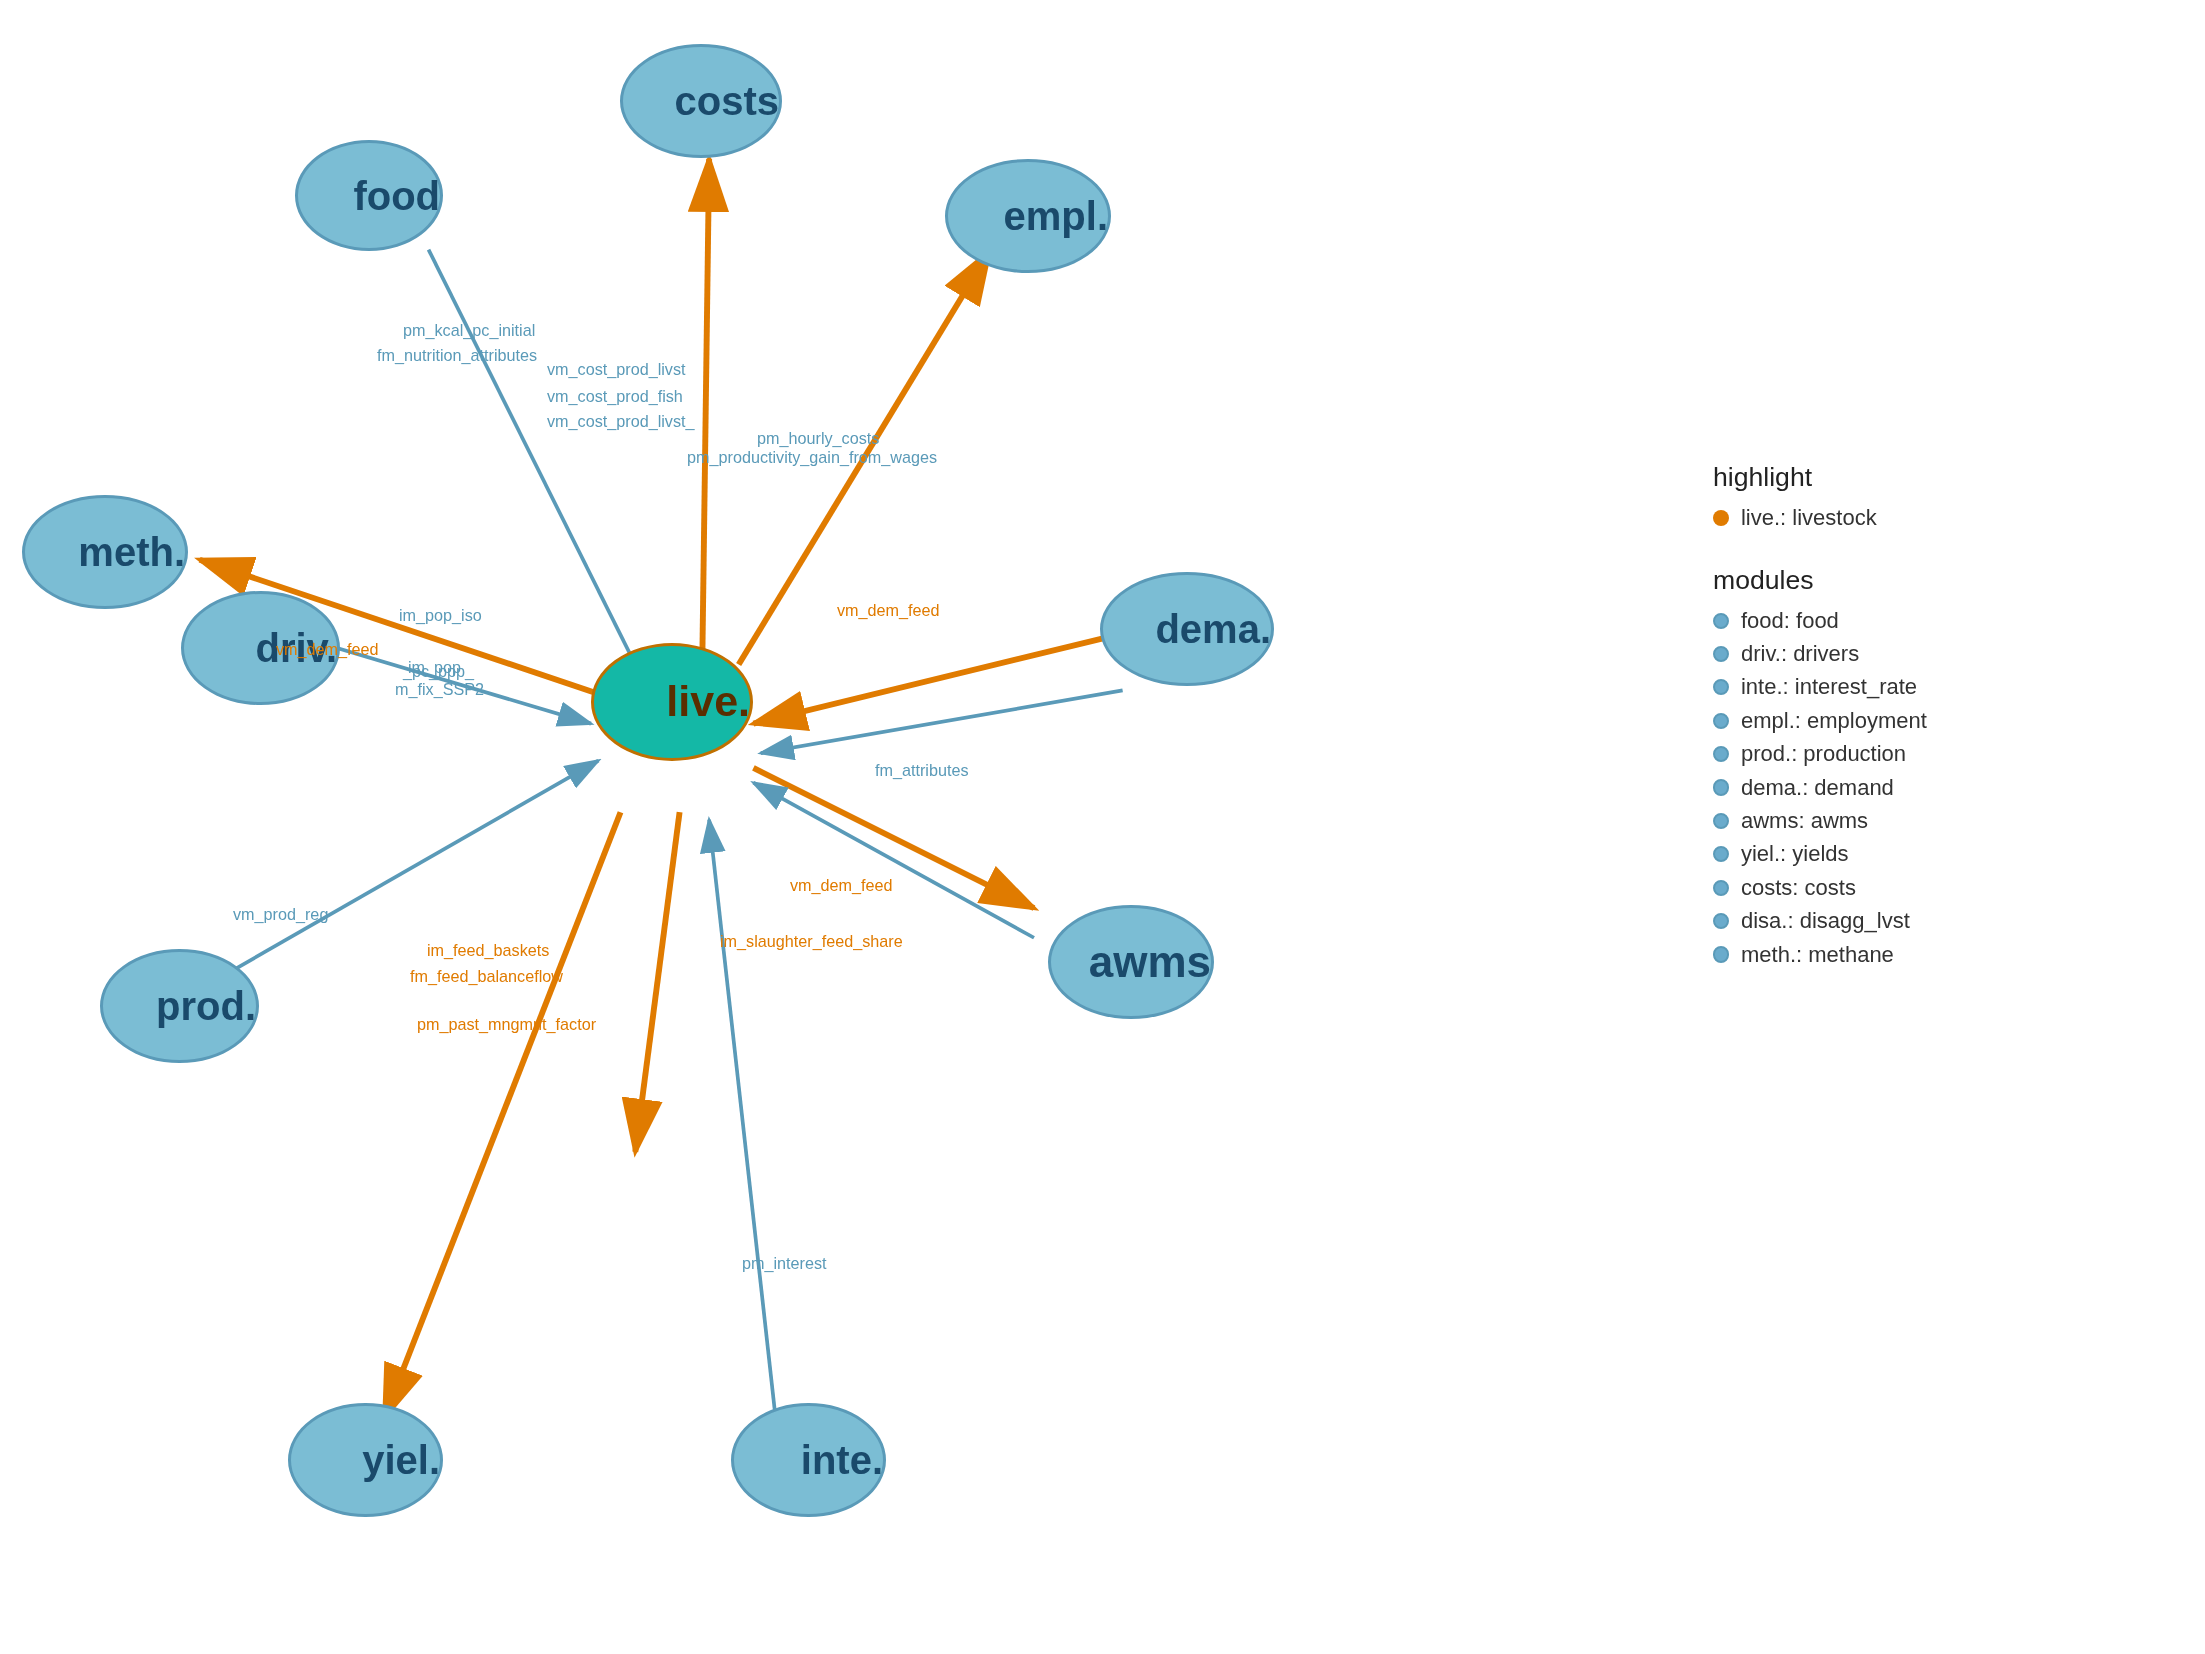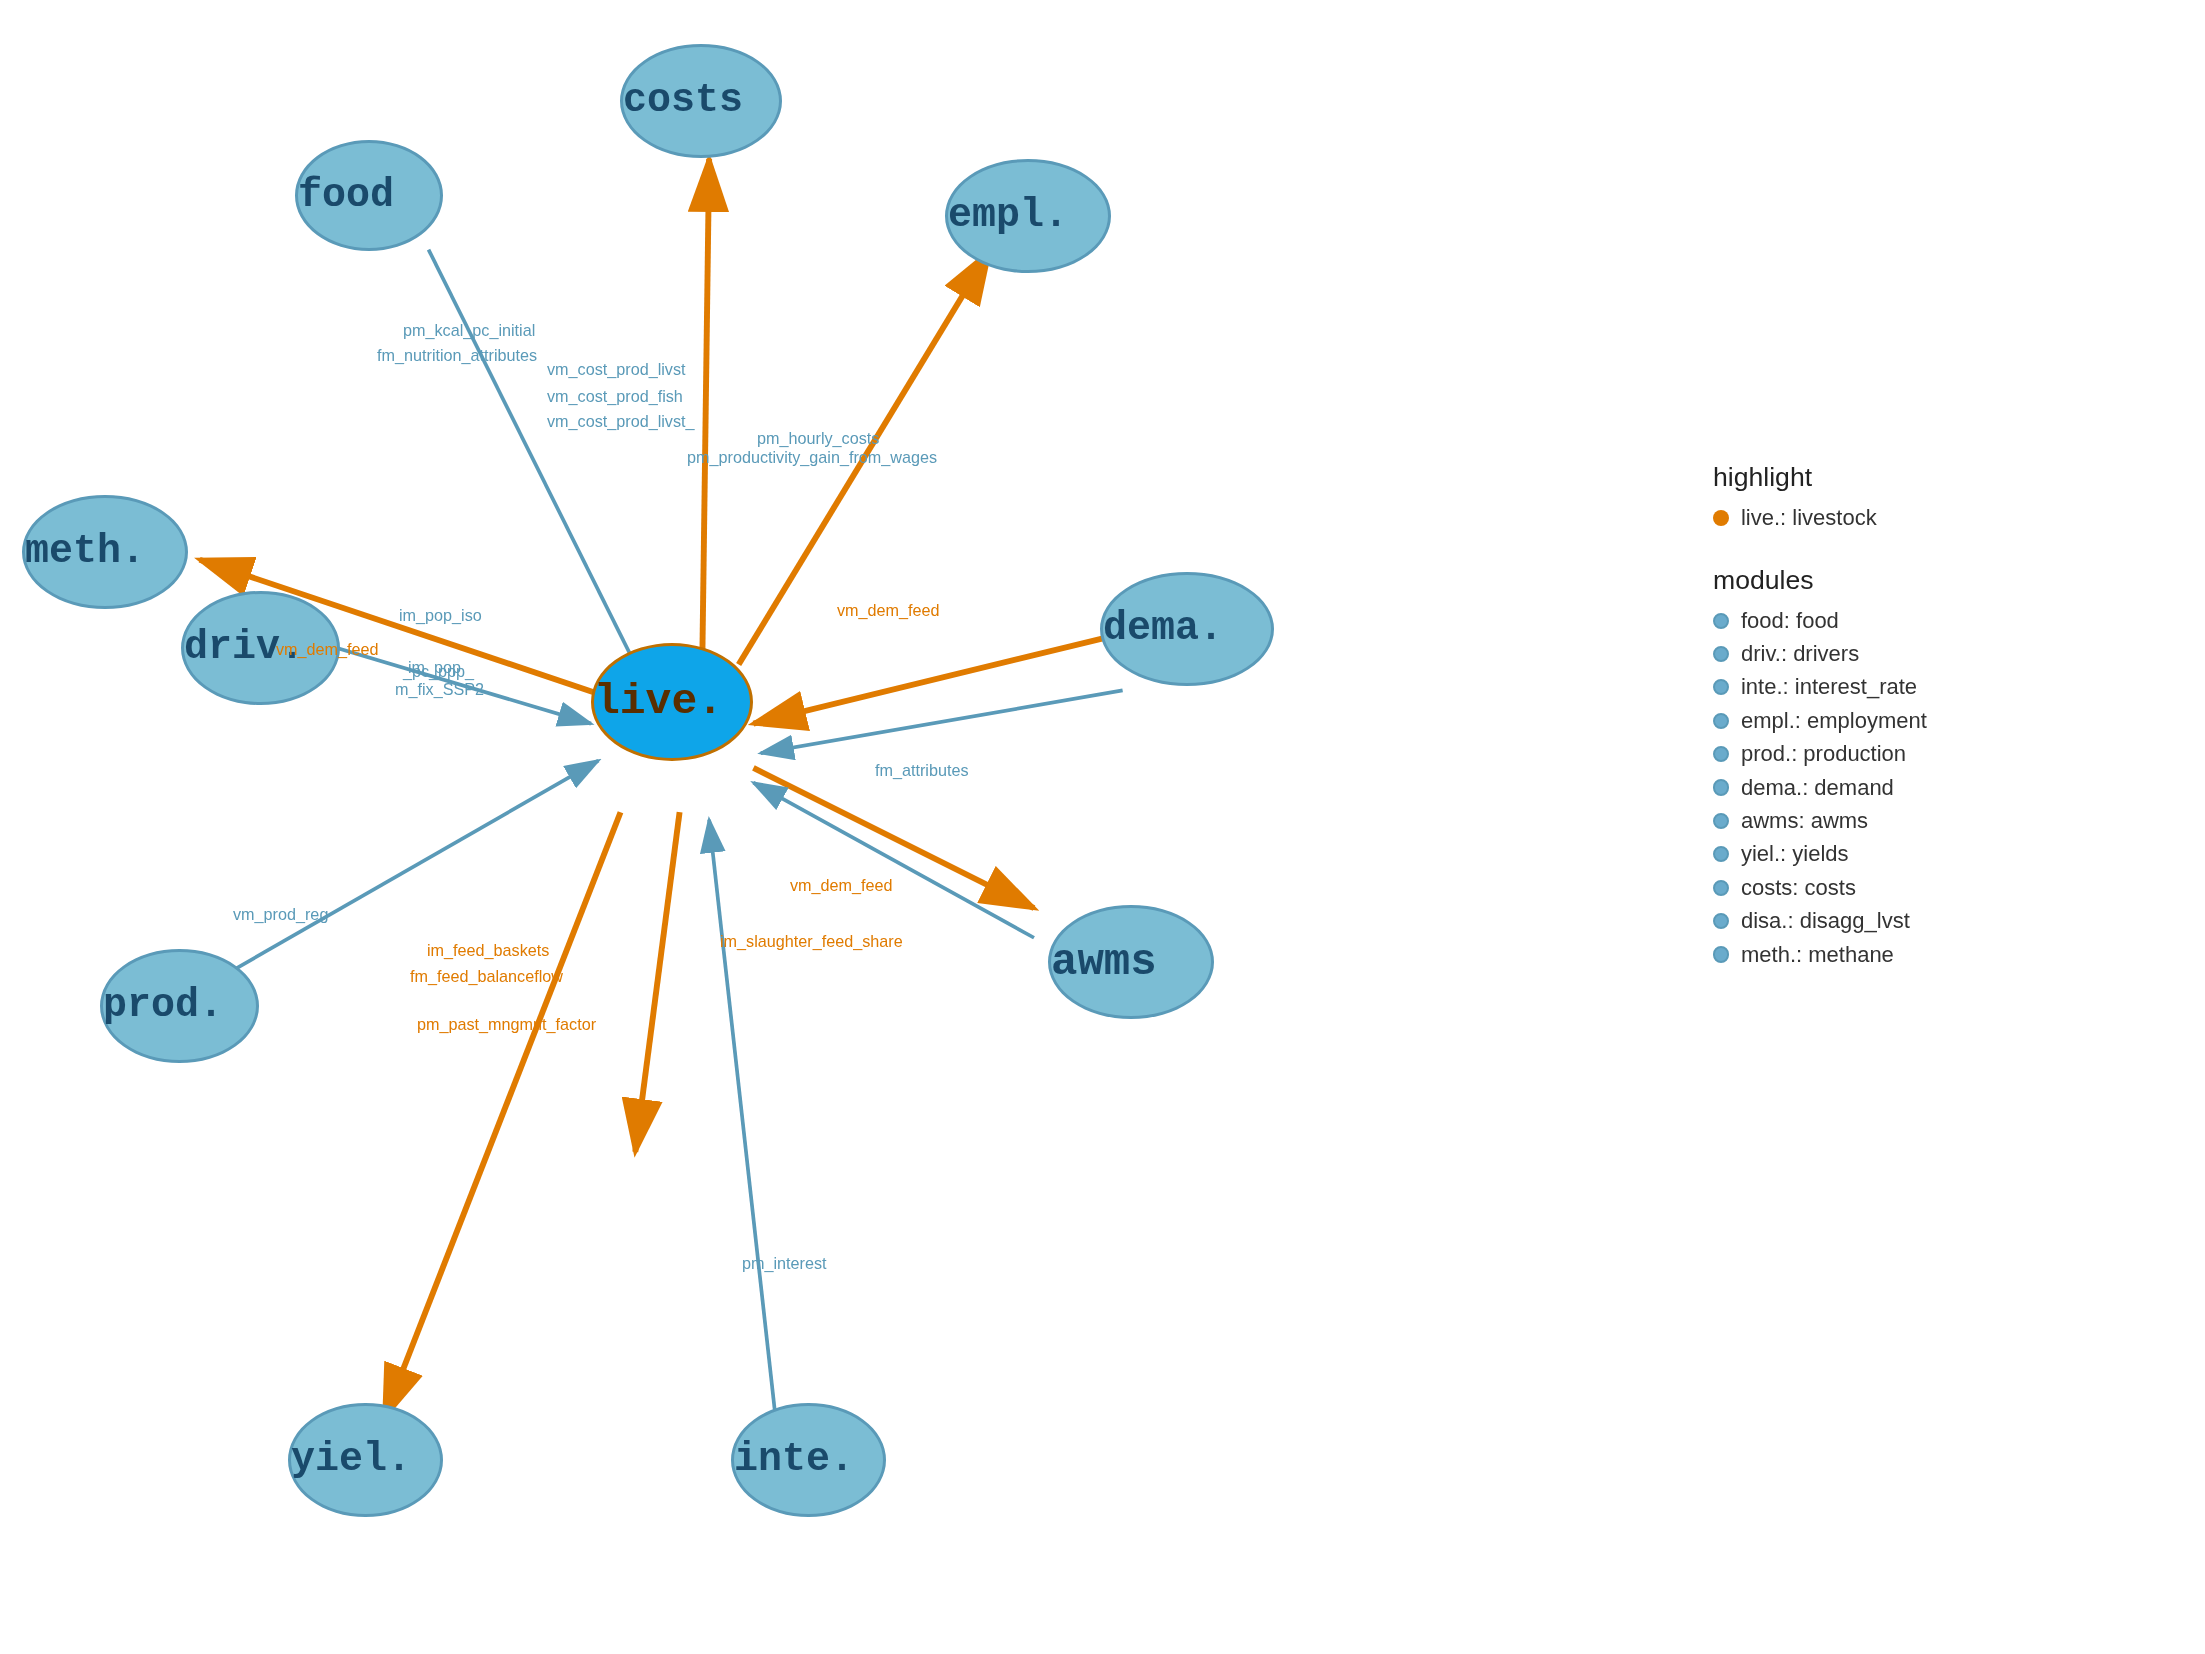--- a/index.html
+++ b/index.html
@@ -54,35 +54,34 @@
     .dot-blue { background: #6aabcc; border: 2.2px solid #5a9ab8; }
 
     .legend-section { margin-bottom: 29.5px; }
 
     
     .node {
       position: absolute;
       border-radius: 50%;
       display: flex;
       align-items: center;
-      justify-content: flex-start;
+      justify-content: flex-end;
       font-weight: bold;
       border: 3px solid;
       cursor: pointer;
-      font-family: Liberation Mono, monospace;
     }
 
     .node-blue {
       background: #7bbdd4;
       border-color: #5a9ab8;
       color: #1a4a6b;
     }
 
     .node-orange {
-      background: #0ea5e9;
+      background: #14b8a6;
       border-color: #c07000;
       color: #5a2e00;
     }
 
     .node-label {
       text-align: center;
       line-height: 1.1;
     }
 
     

